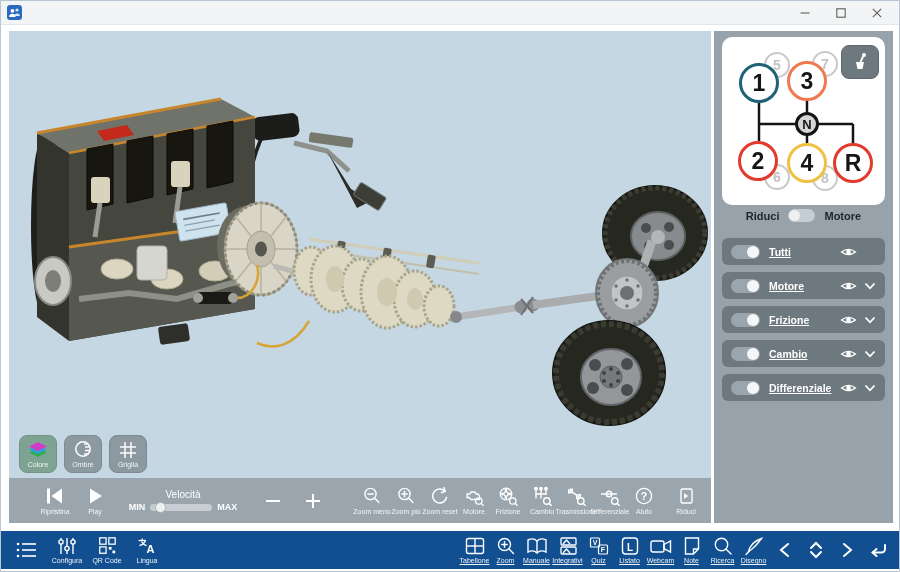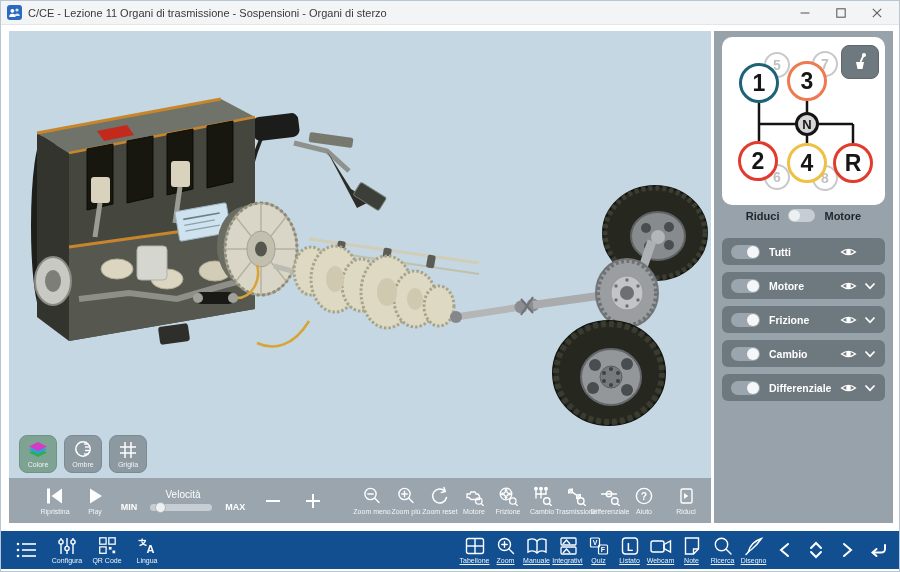--- a/index.html
+++ b/index.html
@@ -25,21 +25,21 @@
 
   
   .controlbar { position:absolute; left:8px; top:477px; width:702px; height:45px; background:#9aa5ae;
                 display:flex; align-items:center; color:#fff; }
   .cb-item { display:flex; flex-direction:column; align-items:center; justify-content:center; }
   .cb-label { font-size:7px; color:#f4f6f7; margin-top:2px; white-space:nowrap; }
   .cb-rip { width:44px; margin-left:24px; }
   .cb-play { width:36px; }
   .speed-group { width:124px; margin-left:8px; display:flex; flex-direction:column; align-items:center; }
   .speed-title { font-size:10px; margin-bottom:2px; }
-  .speed-row { display:flex; align-items:center; gap:13px; font-size:9px; font-weight:bold; }
+  .speed-row { display:flex; align-items:center; gap:5px; font-size:9px; font-weight:bold; }
   .slider { width:62px; height:7px; border-radius:4px; background:#c6cdd3; position:relative; }
   .slider-knob { position:absolute; left:5px; top:-2px; width:11px; height:11px; border-radius:50%;
                  background:#eef1f2; border:1px solid #aab3ba; }
   .cb-minus { width:28px; margin-left:14px; }
   .cb-plus  { width:28px; margin-left:12px; }
   .zoom-group { display:flex; margin-left:28px; }
   .zg-item { width:34px; display:flex; flex-direction:column; align-items:center; }
   .cb-riduci { width:38px; margin-left:auto; margin-right:6px; }
 
   
@@ -58,21 +58,21 @@
   .mode-row { position:absolute; left:0; top:178px; width:100%; display:flex; align-items:center;
               justify-content:center; gap:9px; font-size:11px; font-weight:bold; color:#1e2529; }
   .mode-toggle { width:27px; height:13px; border-radius:7px; background:#c6cdd3; position:relative; }
   .mode-toggle .knob { position:absolute; left:1px; top:1px; width:11px; height:11px; border-radius:50%; background:#edf0f1; }
 
   .layer-rows { position:absolute; left:8px; top:207px; width:163px; }
   .layer-row { height:27px; border-radius:6px; background:#6e787f; margin-bottom:7px;
                display:flex; align-items:center; padding:0 9px; }
   .switch { width:29px; height:14px; border-radius:8px; background:#9aa5ae; position:relative; flex:0 0 auto; }
   .switch .knob { position:absolute; right:1px; top:1px; width:12px; height:12px; border-radius:50%; background:#f4f6f7; }
-  .layer-label { font-size:10.5px; font-weight:bold; color:#fff; margin-left:9px; white-space:nowrap; }
+  .layer-label { font-size:10.5px; font-weight:bold; color:#fff; margin-left:9px; white-space:nowrap;text-decoration:underline; }
   .row-icons { margin-left:auto; display:flex; align-items:center; gap:7px; }
   .chev-space { width:12px; }
 
   
   .taskbar { position:absolute; left:0; top:530px; width:900px; height:38px; background:#114f90;
              display:flex; align-items:center; color:#fff; }
   .tb-menu { width:40px; margin-left:6px; display:flex; justify-content:center; }
   .tb-item { width:40px; display:flex; flex-direction:column; align-items:center; }
   .tb-icon { height:20px; display:flex; align-items:center; justify-content:center; }
   .tb-label { font-size:7px; margin-top:1px; white-space:nowrap; color:#eef3f9; }
@@ -86,21 +86,20 @@
 <body>
 
 <div class="titlebar">
   <svg width="15" height="15" viewBox="0 0 15 15">
     <rect width="15" height="15" rx="3" fill="#2a6bbf"></rect>
     <circle cx="5.4" cy="5.8" r="1.9" fill="#fff"></circle>
     <circle cx="10" cy="5" r="1.6" fill="#dce9f8"></circle>
     <path d="M2.2,12 a3.2,3.2 0 0 1 6.4,0 z" fill="#fff"></path>
     <path d="M7.6,11 a2.6,2.6 0 0 1 5.2,0 z" fill="#dce9f8"></path>
   </svg>
-  <span class="title-text">C/CE - Lezione 11 Organi di trasmissione - Sospensioni - Organi di sterzo</span>
   <div class="win-controls">
     <div class="win-btn">
       <svg width="10" height="10" viewBox="0 0 10 10">
           <line x1="0.5" y1="5" x2="9.5" y2="5" stroke="#5f5f5f" stroke-width="1.1"></line>
         </svg>
     </div>
     <div class="win-btn">
       <svg width="10" height="10" viewBox="0 0 10 10">
           <rect x="0.8" y="0.8" width="8.4" height="8.4" fill="none" stroke="#5f5f5f" stroke-width="1.1"></rect>
         </svg>

